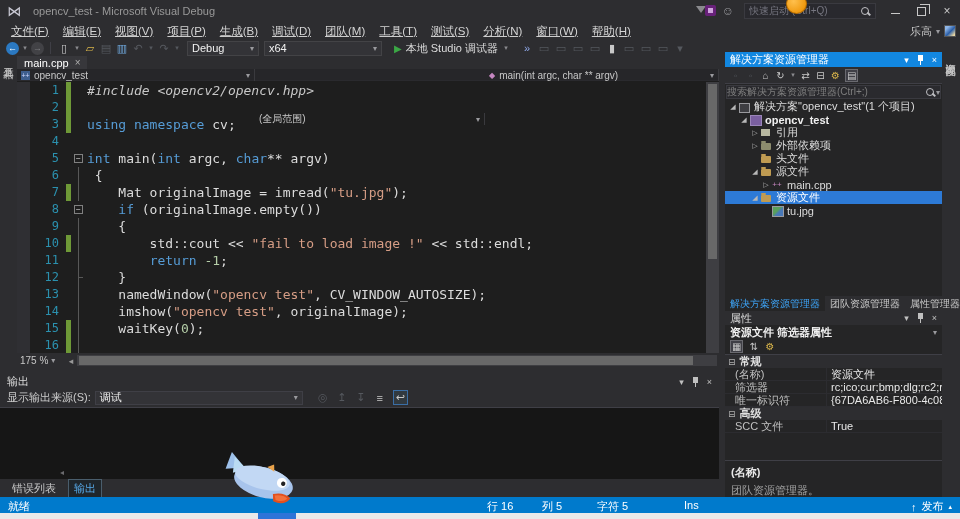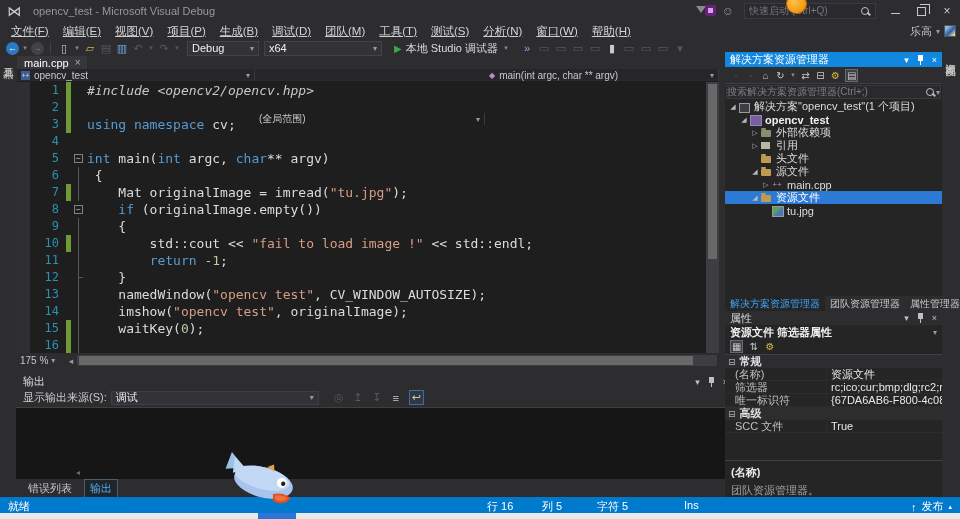--- a/index.html
+++ b/index.html
@@ -98,21 +98,21 @@
 
   .vscroll { position:absolute; left:689px; top:26px; width:13px; height:271px; background:#3e3e42; }
   .vthumb { position:absolute; left:2px; top:2px; width:9px; height:175px; background:#686868; }
   .hscrollrow { position:absolute; left:0; top:297px; width:702px; height:15px; background:#2d2d30; display:flex; align-items:center; }
   .zoomcombo { width:48px; height:13px; color:#c8c8c8; display:flex; align-items:center; padding:0 3px; font-size:10px; gap:3px; }
   .harrow { width:12px; text-align:center; color:#999; font-size:9px; }
   .htrack { flex:1; height:11px; background:#3e3e42; margin-right:2px; position:relative; }
   .hthumb { position:absolute; left:2px; top:1px; height:9px; width:96%; background:#686868; }
 
   
-  .output { left:0; top:374px; width:719px; height:123px; background:#2d2d30;margin-left:16px; }
+  .output { left:0; top:374px; width:719px; height:123px; background:#2d2d30; }
   .outheader { position:absolute; left:0; top:0; width:719px; height:15px; display:flex; align-items:center; padding:0 7px; }
   .outtitle { color:#dcdcdc; }
   .paneicons { margin-left:auto; display:flex; align-items:center; gap:8px; }
   .paneicons .pi { color:#c0c0c0; font-size:9px; }
   .pinicon { position:relative; width:7px; height:10px; }
   .pinicon::before { content:""; position:absolute; left:1px; top:0; width:5px; height:6px; background:#c0c0c0; }
   .pinicon::after { content:""; position:absolute; left:3px; top:6px; width:1px; height:4px; background:#c0c0c0; }
   .outtoolbar { position:absolute; left:0; top:15px; width:719px; height:17px; display:flex; align-items:center; padding-left:7px; gap:4px; }
   .outlabel { color:#cccccc; white-space:nowrap; }
   .outcombo { width:208px; height:14px; background:#333337; border:1px solid #3f3f46; color:#f1f1f1; display:flex; align-items:center; padding:0 4px; }
@@ -502,27 +502,27 @@
           <span class="ticon ti-solution"></span>
           <span class="tlabel">解决方案"opencv_test"(1 个项目)</span>
         </div>
         <div class="trow" style="padding-left: 14px;">
           <span class="exp">◢</span>
           <span class="ticon ti-project"></span>
           <span class="tlabel b">opencv_test</span>
         </div>
         <div class="trow" style="padding-left: 25px;">
           <span class="exp">▷</span>
+          <span class="ticon ti-references"></span>
+          <span class="tlabel">引用</span>
+        </div>
+        <div class="trow" style="padding-left: 25px;">
+          <span class="exp">▷</span>
           <span class="ticon ti-folder-deps"></span>
           <span class="tlabel">外部依赖项</span>
-        </div>
-        <div class="trow" style="padding-left: 25px;">
-          <span class="exp">▷</span>
-          <span class="ticon ti-references"></span>
-          <span class="tlabel">引用</span>
         </div>
         <div class="trow" style="padding-left: 25px;">
           <span class="exp"></span>
           <span class="ticon ti-folder"></span>
           <span class="tlabel">头文件</span>
         </div>
         <div class="trow" style="padding-left: 25px;">
           <span class="exp">◢</span>
           <span class="ticon ti-folder"></span>
           <span class="tlabel">源文件</span>

